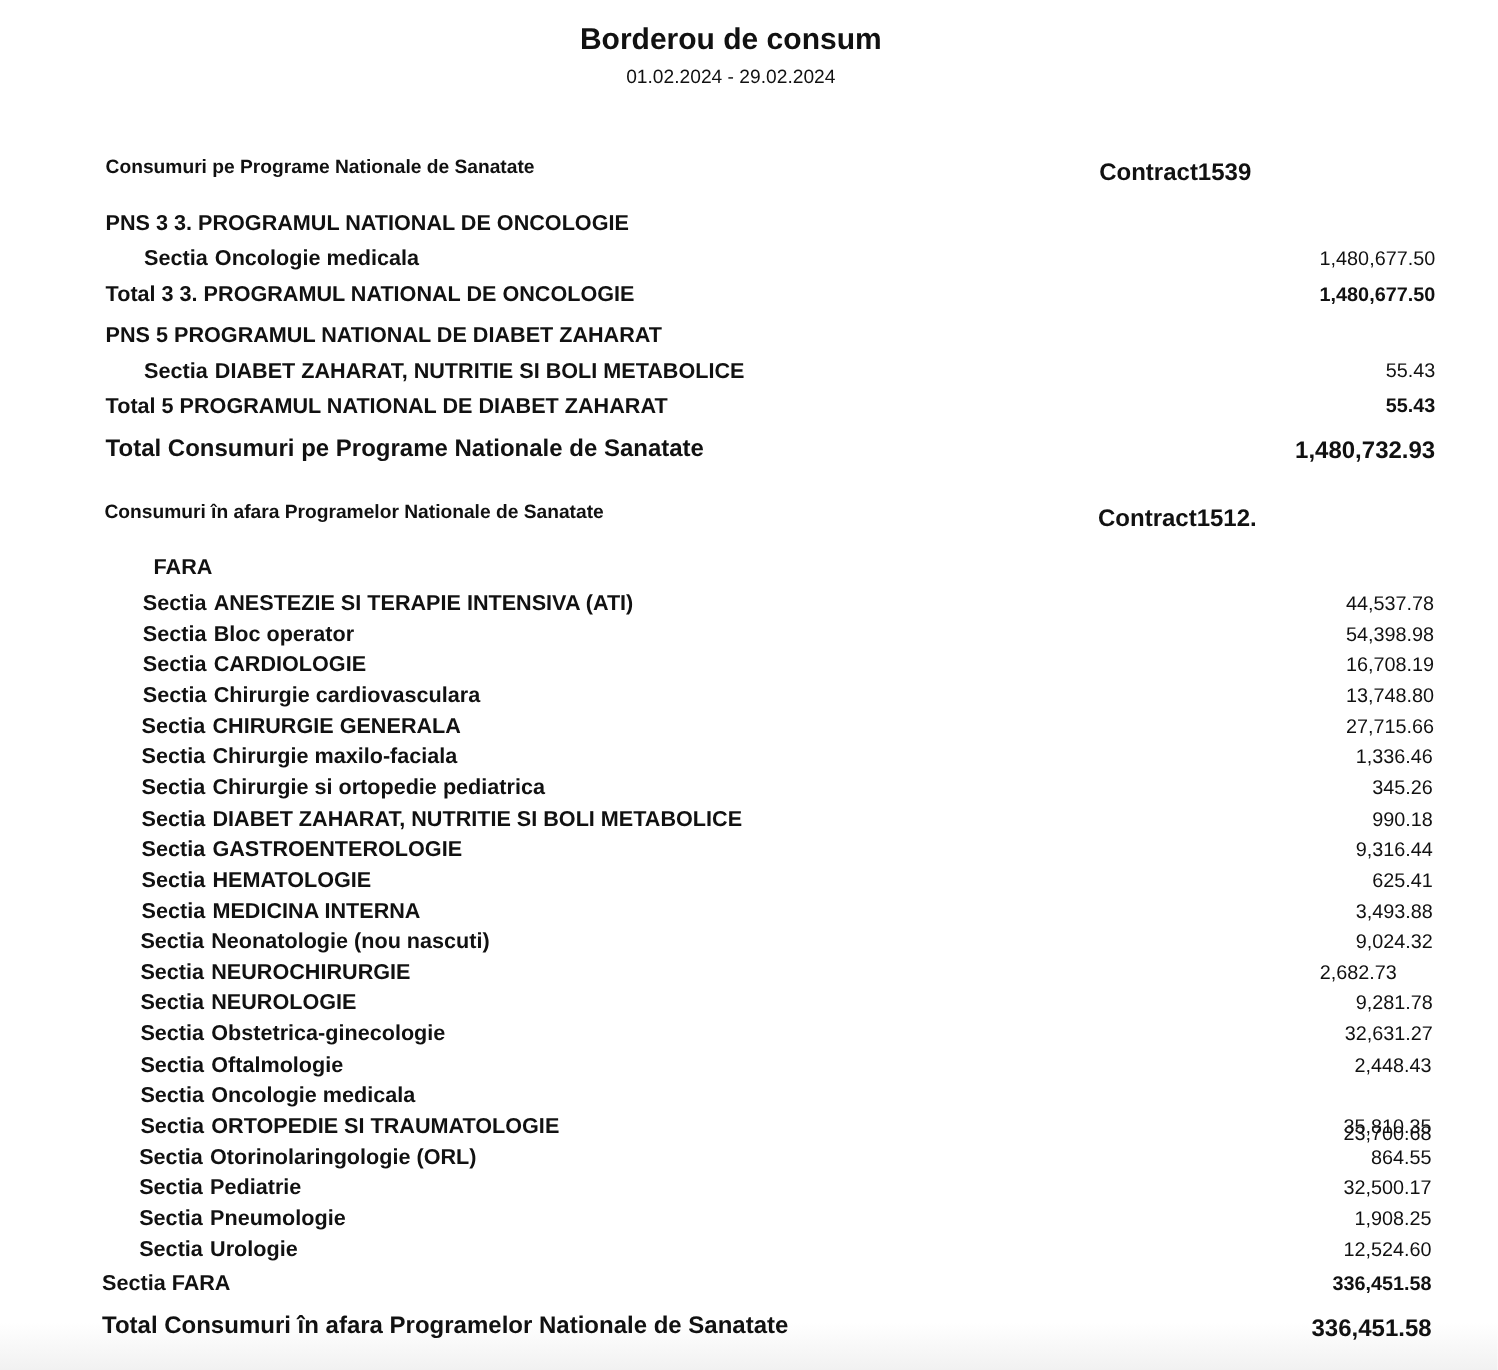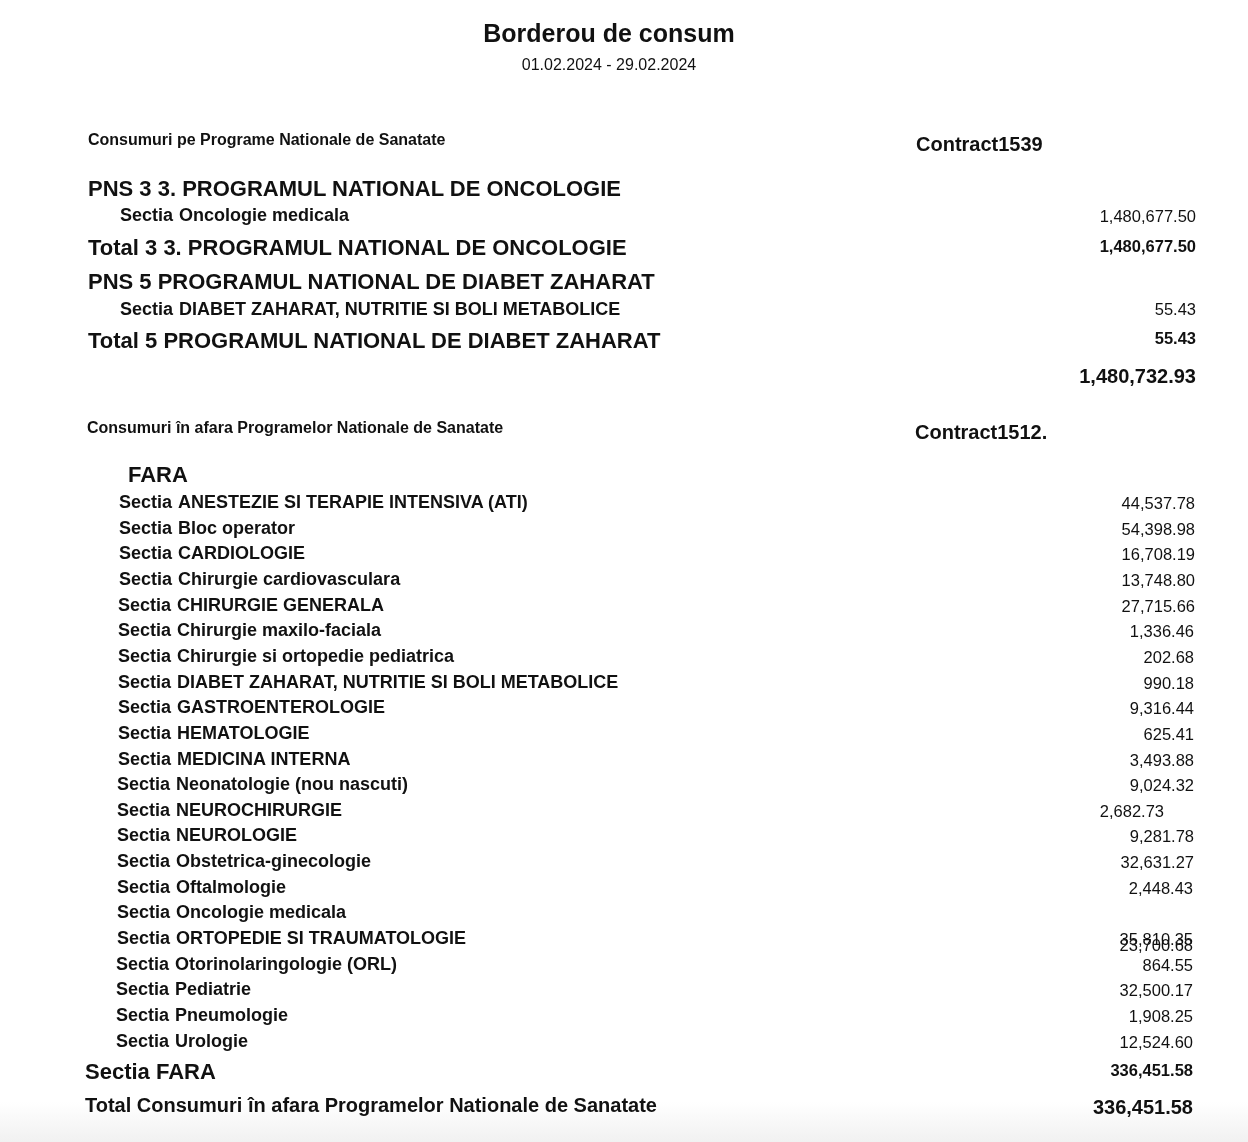--- a/index.html
+++ b/index.html
@@ -13,21 +13,21 @@
     .page { position: absolute; left: 0; top: 0; width: 1248px; height: 1142px; }
     .bottom-fade {
       position: absolute; left: 0; right: 0; bottom: 0; height: 40px;
       background: linear-gradient(#ffffff, #f1f1f1);
     }
     .abs { position: absolute; white-space: nowrap; }
     .title { left: 0; width: 1218px; text-align: center; top: 19px; font-size: 25px; font-weight: bold; }
     .period { left: 0; width: 1218px; text-align: center; top: 56px; font-size: 16px; font-weight: normal; }
     .sec-head { font-size: 16px; font-weight: bold; }
     .contract { font-size: 20px; font-weight: bold; }
-    .grp { font-size: 22px; font-weight: bold; }
+    .grp { font-size: 18px; font-weight: bold; }
     .row-label { font-size: 18px; font-weight: bold; }
     .row-label .sectia { display: inline-block; margin-right: 6px; }
     .val { font-size: 16.5px; text-align: right; width: 200px; }
     .val.bold { font-weight: bold; }
     .big-total { font-size: 20px; font-weight: bold; }
     .big-val { font-size: 20px; font-weight: bold; text-align: right; width: 240px; }
   </style>
 </head>
 <body>
 
@@ -49,20 +49,21 @@
   <div class="abs val bold" style="left:996px; top:237px;">1,480,677.50</div>
 
   <div class="abs grp" style="left:88px; top:269px;">PNS 5 PROGRAMUL NATIONAL DE DIABET ZAHARAT</div>
   <div class="abs row-label" style="left:120px; top:299px;">
     <span class="sectia">Sectia</span><span>DIABET ZAHARAT, NUTRITIE SI BOLI METABOLICE</span>
   </div>
   <div class="abs val" style="left:996px; top:300px;">55.43</div>
   <div class="abs grp" style="left:88px; top:328px;">Total 5 PROGRAMUL NATIONAL DE DIABET ZAHARAT</div>
   <div class="abs val bold" style="left:996px; top:329px;">55.43</div>
 
+  <div class="abs big-total" style="left:88px; top:363px;">Total Consumuri pe Programe Nationale de Sanatate</div>
   <div class="abs big-val" style="left:956px; top:365px;">1,480,732.93</div>
 
   <div class="abs sec-head" style="left:87px; top:419px;">Consumuri în afara Programelor Nationale de Sanatate</div>
   <div class="abs contract" style="left:915px; top:421px;">Contract1512.</div>
 
   <div class="abs grp" style="left:128px; top:462px;">FARA</div>
 
   <div id="fara-rows">
       <div class="abs row-label" style="left: 119px; top: 492px;"><span class="sectia">Sectia</span><span>ANESTEZIE SI TERAPIE INTENSIVA (ATI)</span></div>
       <div class="abs val" style="left: 995px; top: 494px;">44,537.78</div>
@@ -70,21 +71,21 @@
       <div class="abs val" style="left: 995px; top: 520px;">54,398.98</div>
       <div class="abs row-label" style="left: 119px; top: 543px;"><span class="sectia">Sectia</span><span>CARDIOLOGIE</span></div>
       <div class="abs val" style="left: 995px; top: 545px;">16,708.19</div>
       <div class="abs row-label" style="left: 119px; top: 569px;"><span class="sectia">Sectia</span><span>Chirurgie cardiovasculara</span></div>
       <div class="abs val" style="left: 995px; top: 571px;">13,748.80</div>
       <div class="abs row-label" style="left: 118px; top: 595px;"><span class="sectia">Sectia</span><span>CHIRURGIE GENERALA</span></div>
       <div class="abs val" style="left: 995px; top: 597px;">27,715.66</div>
       <div class="abs row-label" style="left: 118px; top: 620px;"><span class="sectia">Sectia</span><span>Chirurgie maxilo-faciala</span></div>
       <div class="abs val" style="left: 994px; top: 622px;">1,336.46</div>
       <div class="abs row-label" style="left: 118px; top: 646px;"><span class="sectia">Sectia</span><span>Chirurgie si ortopedie pediatrica</span></div>
-      <div class="abs val" style="left: 994px; top: 648px;">202.68</div>
+      <div class="abs val" style="left: 994px; top: 648px;">345.26</div>
       <div class="abs row-label" style="left: 118px; top: 672px;"><span class="sectia">Sectia</span><span>DIABET ZAHARAT, NUTRITIE SI BOLI METABOLICE</span></div>
       <div class="abs val" style="left: 994px; top: 674px;">990.18</div>
       <div class="abs row-label" style="left: 118px; top: 697px;"><span class="sectia">Sectia</span><span>GASTROENTEROLOGIE</span></div>
       <div class="abs val" style="left: 994px; top: 699px;">9,316.44</div>
       <div class="abs row-label" style="left: 118px; top: 723px;"><span class="sectia">Sectia</span><span>HEMATOLOGIE</span></div>
       <div class="abs val" style="left: 994px; top: 725px;">625.41</div>
       <div class="abs row-label" style="left: 118px; top: 749px;"><span class="sectia">Sectia</span><span>MEDICINA INTERNA</span></div>
       <div class="abs val" style="left: 994px; top: 751px;">3,493.88</div>
       <div class="abs row-label" style="left: 117px; top: 774px;"><span class="sectia">Sectia</span><span>Neonatologie (nou nascuti)</span></div>
       <div class="abs val" style="left: 994px; top: 776px;">9,024.32</div>

